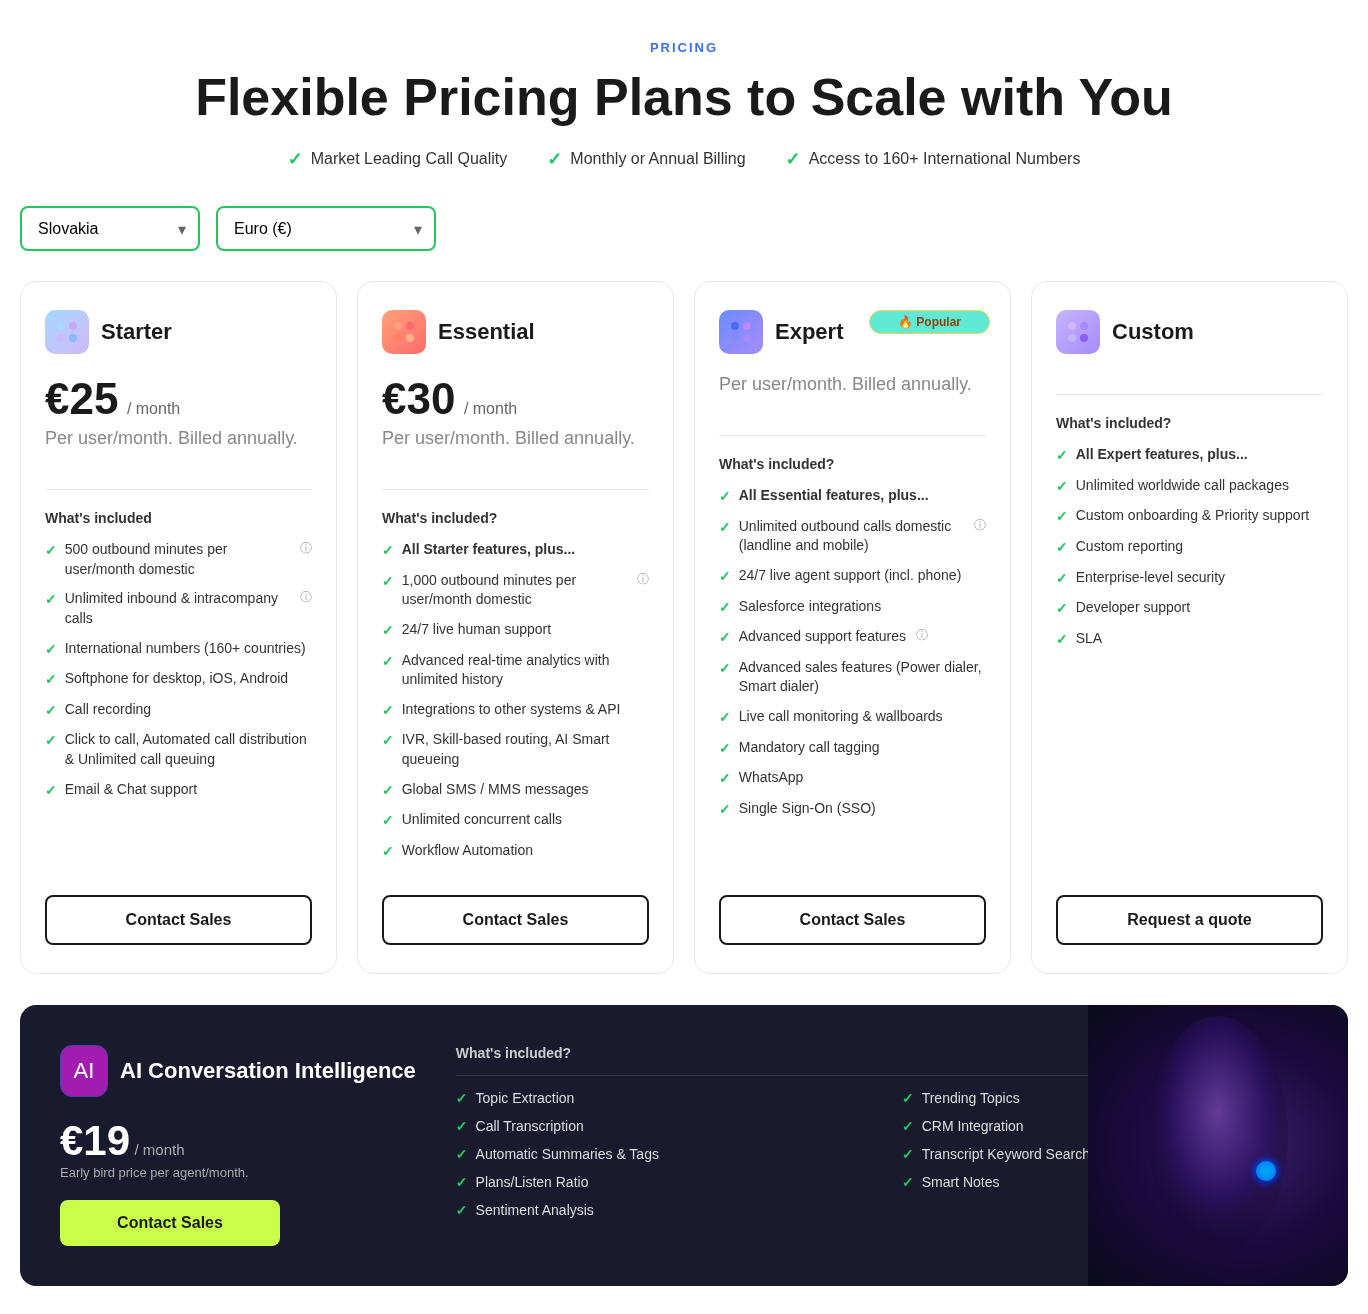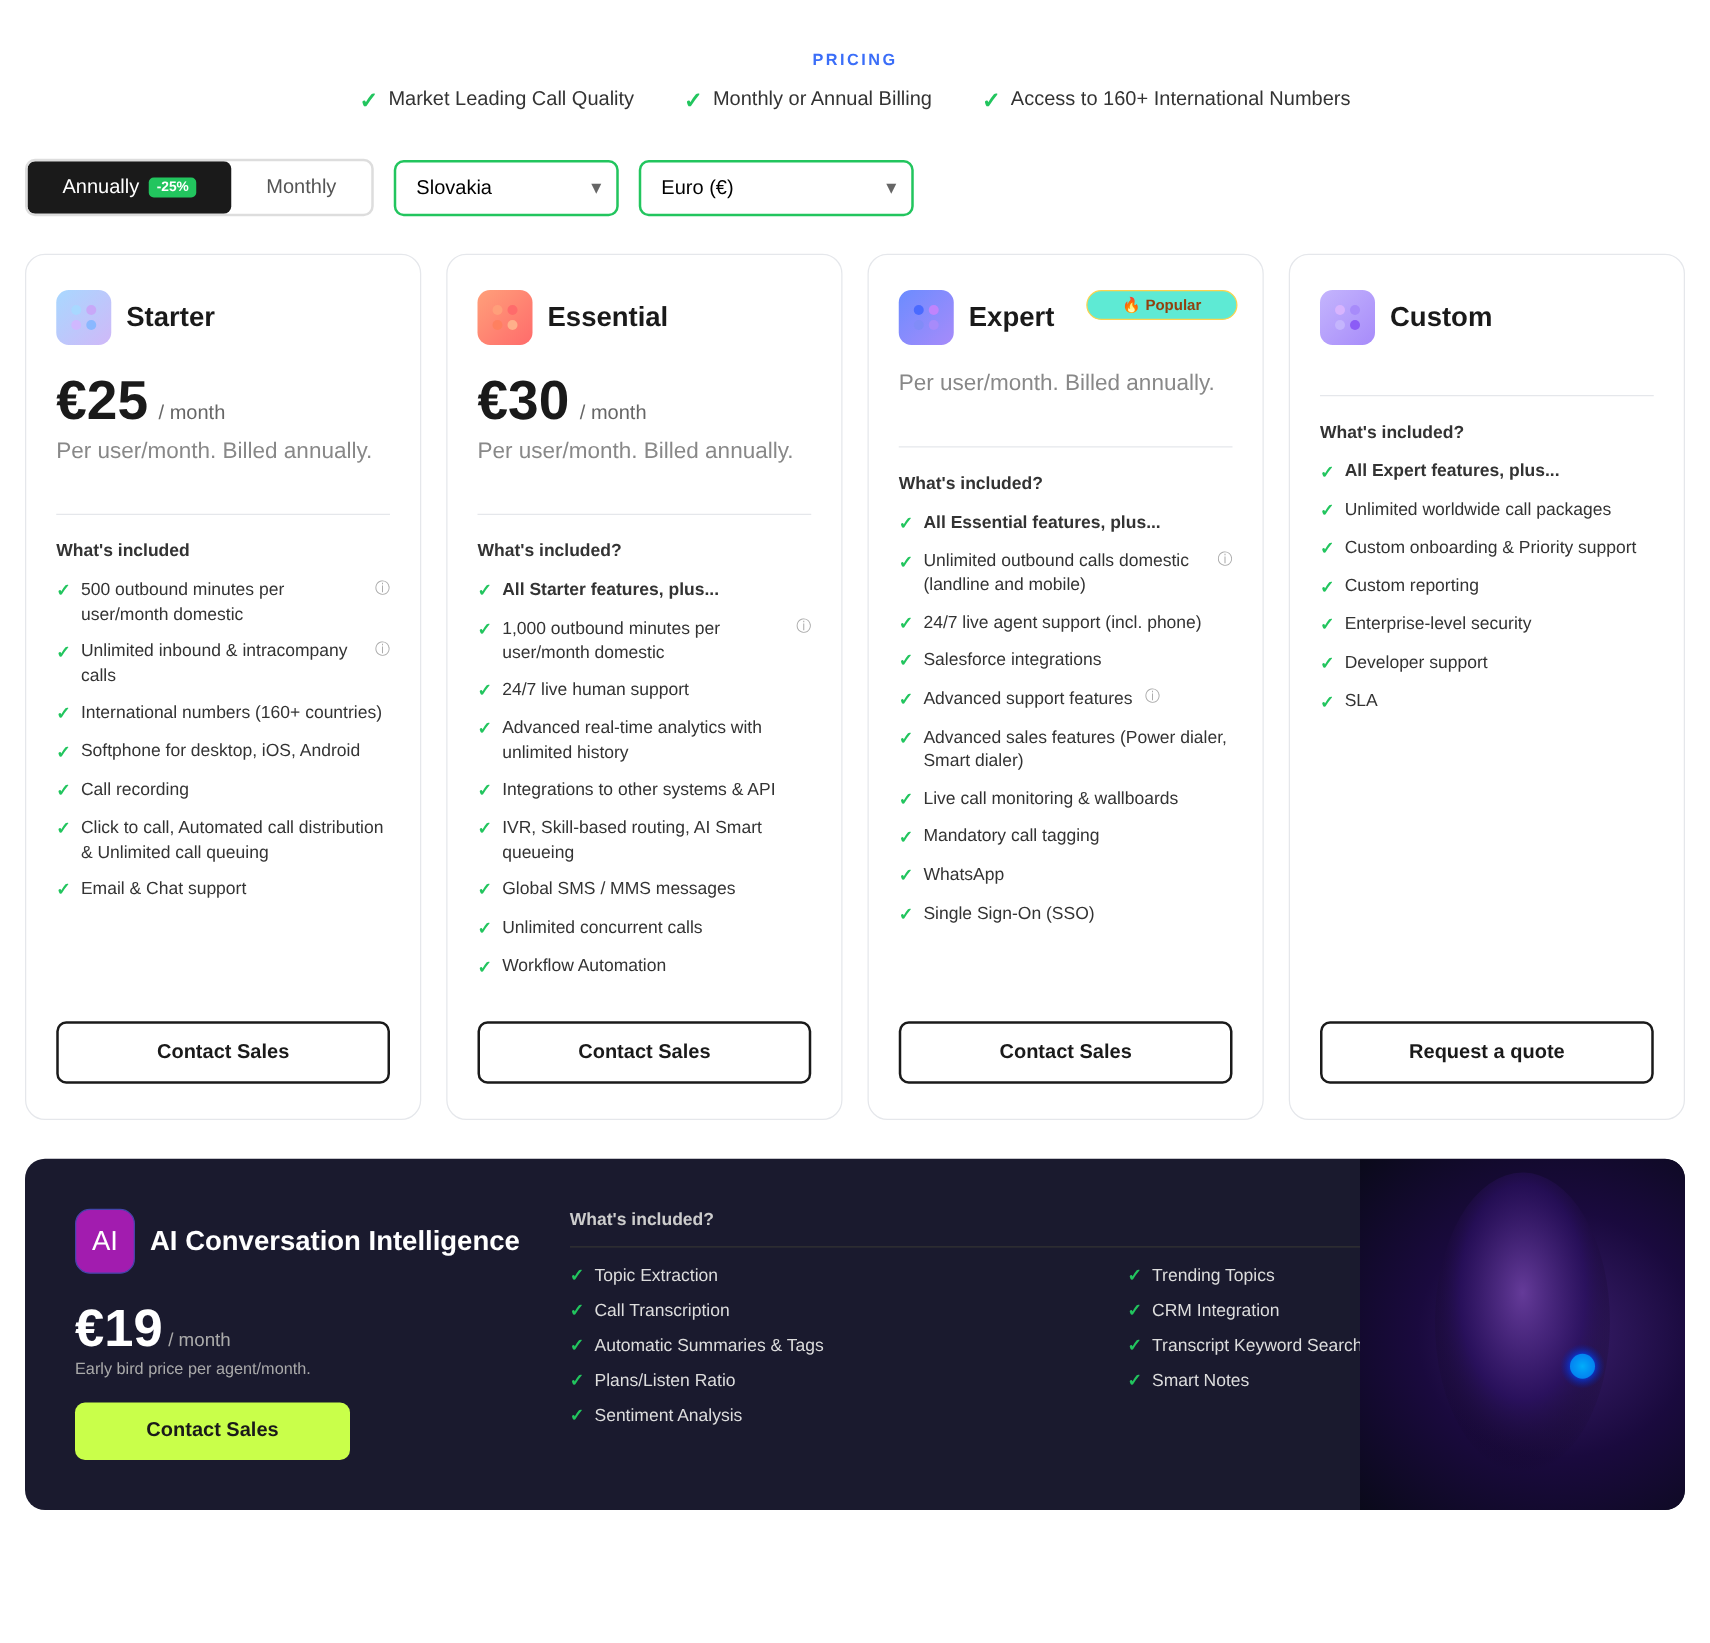--- a/index.html
+++ b/index.html
@@ -80,44 +80,38 @@
       .plans-grid { grid-template-columns: repeat(2, 1fr); }
     }
   </style>
 </head>
 <body>
 
 <div class="page-wrapper">
 
   <div class="header">
     <div class="pricing-label">PRICING</div>
+    <h1 class="main-title">Flexible Pricing Plans to Scale with You</h1>
     <div class="features-row">
       <div class="feature-item">
         <span class="check-green">✓</span>
         <span>Market Leading Call Quality</span>
       </div>
       <div class="feature-item">
         <span class="check-green">✓</span>
         <span>Monthly or Annual Billing</span>
       </div>
       <div class="feature-item">
         <span class="check-green">✓</span>
         <span>Access to 160+ International Numbers</span>
       </div>
     </div>
   </div>
 
   <div class="billing-controls">
-    <div class="toggle-group">
-      <button class="toggle-btn active">
-        <span>Annually</span>
-        <span class="badge-25">-25%</span>
-      </button>
-      <button class="toggle-btn inactive">Monthly</button>
-    </div>
     <div class="select-wrapper">
       <select>
         <option>Slovakia</option>
         <option>Czech Republic</option>
         <option>Germany</option>
         <option>France</option>
         <option>Spain</option>
         <option>UK</option>
       </select>
     </div>

